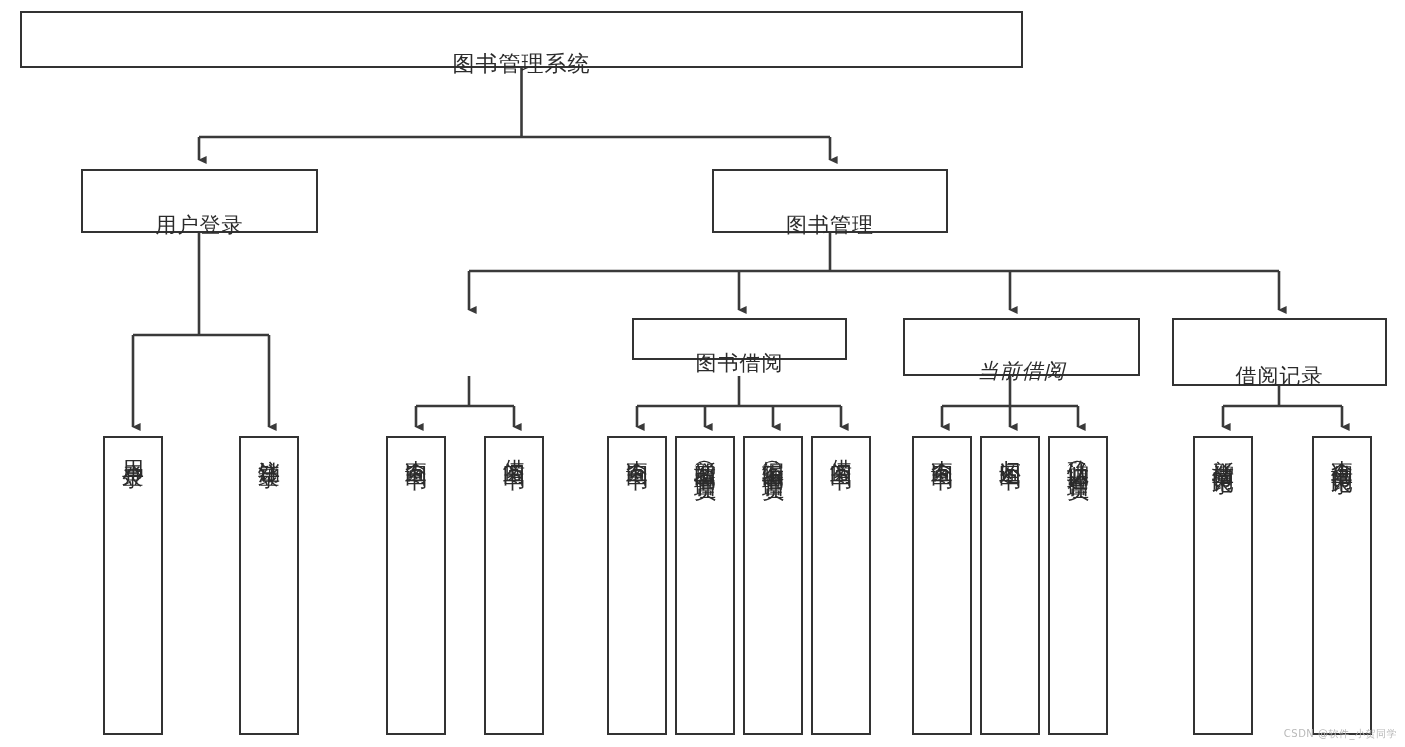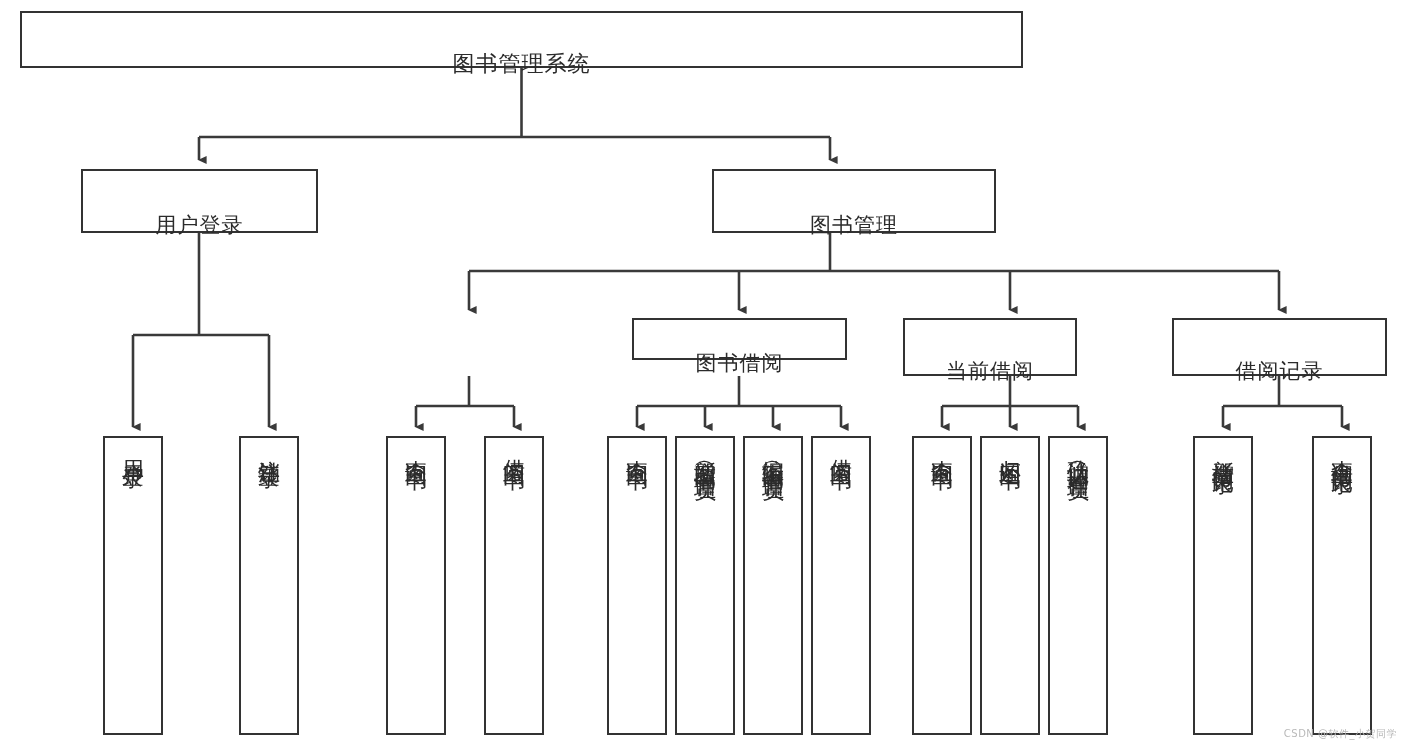--- a/index.html
+++ b/index.html
@@ -132,34 +132,34 @@
   </svg>
 
   <div class="node root horiz" style="left:20px; top:11px; width:1003px; height:57px;">
     <span class="node-label">图书管理系统</span>
   </div>
 
   <div class="node horiz" style="left:81px; top:169px; width:237px; height:64px;">
     <span class="node-label">用户登录</span>
   </div>
 
-  <div class="node horiz" style="left:712px; top:169px; width:284px; height:64px;">
+  <div class="node horiz" style="left:712px; top:169px; width:236px; height:64px;">
     <span class="node-label">图书管理</span>
   </div>
 
 
   <div class="node horiz" style="left:632px; top:318px; width:215px; height:42px;">
     <span class="node-label">图书借阅</span>
   </div>
 
-  <div class="node horiz" style="left:903px; top:318px; width:174px; height:58px;">
+  <div class="node horiz" style="left:903px; top:318px; width:237px; height:58px;font-style:italic;">
     <span class="node-label">当前借阅</span>
   </div>
 
-  <div class="node horiz" style="left:1172px; top:318px; width:215px; height:58px;align-items:center;">
+  <div class="node horiz" style="left:1172px; top:318px; width:215px; height:68px;align-items:center;">
     <span class="node-label">借阅记录</span>
   </div>
 
   <div class="node vert" style="left:103px; top:436px; width:60px; height:299px;">
     <span class="node-label">用户登录</span>
   </div>
 
   <div class="node vert" style="left:239px; top:436px; width:60px; height:299px;">
     <span class="node-label">注销登录</span>
   </div>

